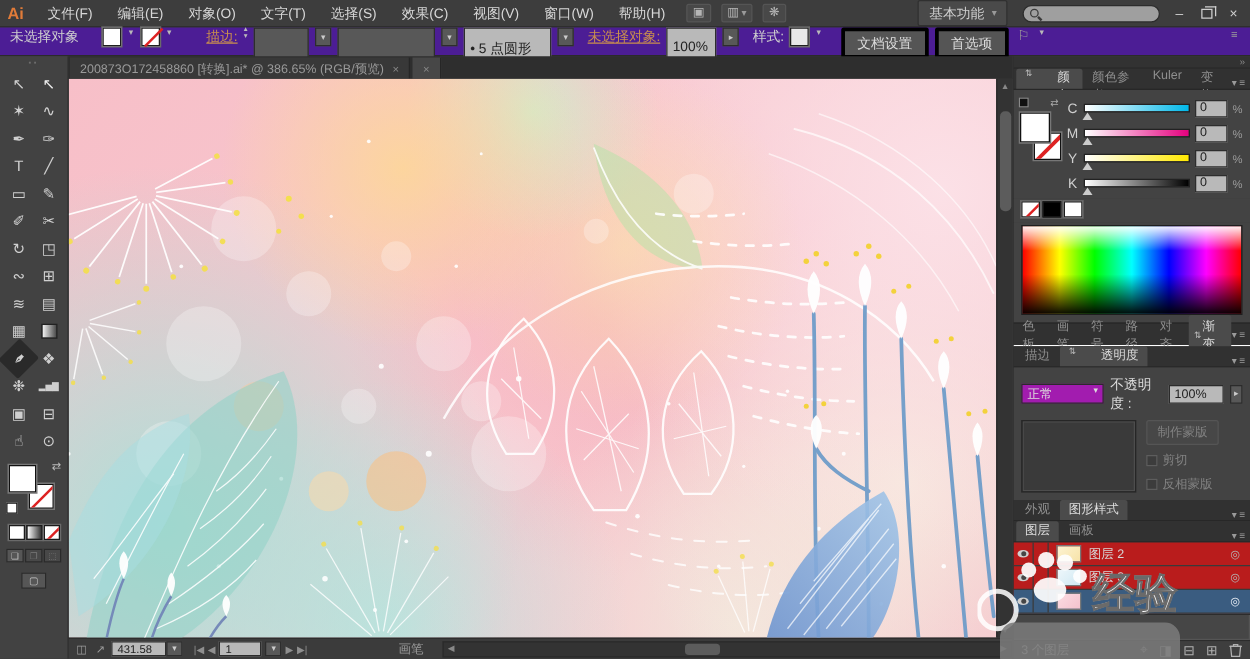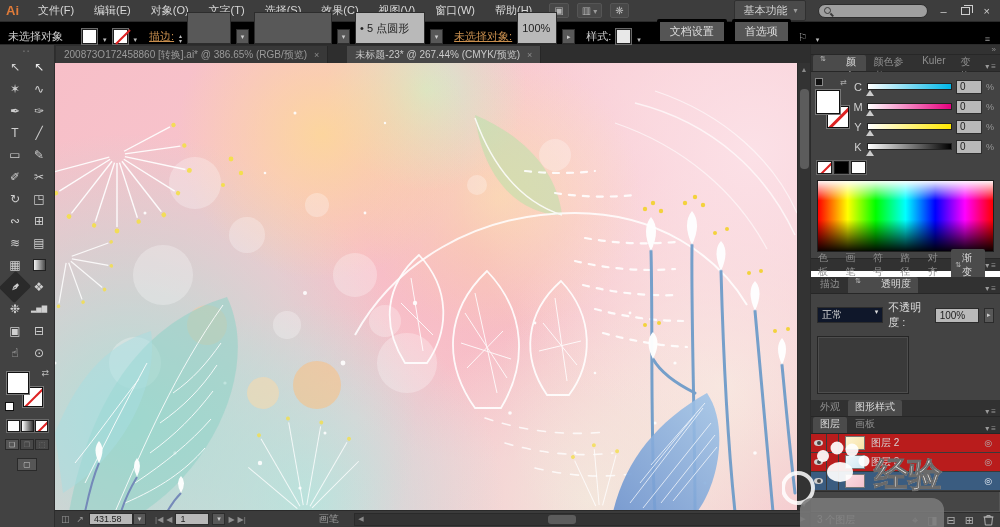--- a/index.html
+++ b/index.html
@@ -11,21 +11,21 @@
   .mb-caret{color:#9a9a9a;font-size:8px;margin-left:2px}
   .spacer{flex:1}
   .workspace-btn{display:flex;align-items:center;gap:4px;padding:2px 8px;border:1px solid #303030;background:#4a4a4a;border-radius:2px;color:#cfcfcf}
   .searchbox{display:flex;align-items:center;gap:4px;background:#9f9f9f;border:1px solid #2c2c2c;border-radius:8px;height:14px;width:110px;margin:0 10px;padding:0 5px}
   .mag{width:7px;height:7px;border:1.5px solid #3a3a3a;border-radius:50%;position:relative;flex:none}
   .mag:after{content:"";position:absolute;width:4px;height:1.5px;background:#3a3a3a;transform:rotate(45deg);left:5px;top:6px}
   .win-btns{display:flex;gap:14px;align-items:center;margin-right:4px;color:#cfcfcf}
   .win-restore{width:9px;height:8px;border:1px solid #cfcfcf;position:relative}
   .win-restore:before{content:"";position:absolute;left:2px;top:-3px;width:8px;height:7px;border:1px solid #cfcfcf;border-bottom:none;border-left:none}
   
-  .optionsbar{height:23px;background:#000000;border-bottom:1px solid #2b2b2b;display:flex;align-items:flex-end;padding:0 8px;gap:5px;font-size:11px}
+  .optionsbar{height:23px;background:#4c1d95;border-bottom:1px solid #2b2b2b;display:flex;align-items:flex-start;padding:0 8px;gap:5px;font-size:11px}
   .opt-label{color:#cfcfcf}
   .swatch{width:15px;height:15px;background:#fff;border:1px solid #1f1f1f;box-shadow:0 0 0 1px #6a6a6a}
   .none-sw{position:relative;background:#fff}
   .none-sw:after{content:"";position:absolute;left:-1px;top:6px;width:20px;height:2px;background:#d22;transform:rotate(-45deg)}
   .dd-caret{color:#b9b9b9;font-size:7px;padding:0 1px}
   .orange{color:#c98f4e;text-decoration:underline}
   .stepper{display:flex;flex-direction:column;font-size:6px;color:#bbb;line-height:5px}
   .field{background:#b9b9b9;color:#222;border:1px solid #2d2d2d;height:32px;display:flex;align-items:center;padding:0 4px}
   .field.dark{background:#585858;color:#ddd}
   .dd-btn{width:13px;height:15px;background:#585858;border:1px solid #2d2d2d;display:flex;align-items:center;justify-content:center;color:#ccc;font-size:7px}
@@ -52,21 +52,21 @@
   .trio .t-color{background:#fff}
   .trio .t-grad{background:linear-gradient(90deg,#fff,#333)}
   .trio .t-none{position:relative;background:#fff;overflow:hidden}
   .trio .t-none:after{content:"";position:absolute;left:-2px;top:5px;width:18px;height:2px;background:#d22;transform:rotate(-45deg)}
   .dmodes{display:flex;gap:1px;margin-top:7px}
   .dmodes>div{width:14px;height:11px;border:1px solid #2a2a2a;background:#565656;display:flex;align-items:center;justify-content:center;font-size:7px;color:#c5c5c5}
   .dmodes>div.off{color:#7a7a7a;background:#484848}
   .screen-mode{margin-top:8px;width:20px;height:13px;border:1px solid #2a2a2a;background:#565656;display:flex;align-items:center;justify-content:center;color:#c5c5c5;font-size:8px}
   
   .center{width:755px;display:flex;flex-direction:column;flex:none}
-  .tabbar{height:18px;background:#2e2e2e;display:flex;align-items:flex-end;padding-left:1px;gap:19px}
+  .tabbar{height:18px;background:#2e2e2e;display:flex;align-items:flex-end;padding-left:1px;gap:2px}
   .doc-tab{display:flex;align-items:center;gap:7px;height:17px;padding:0 8px;font-size:10px;background:#383838;color:#9a9a9a;border-right:1px solid #262626}
   .doc-tab.active{background:#474747;color:#c9c9c9}
   .tab-close{font-size:9px;color:#8b8b8b}
   .canvas-wrap{flex:1;position:relative;background:#3a3a3a;overflow:hidden}
   .artwork{position:absolute;left:0;top:0;right:13px;bottom:0;background:
     radial-gradient(circle at 36% 16%, rgba(253,216,150,.85), rgba(253,216,150,0) 24%),
     radial-gradient(circle at 50% 6%, rgba(208,238,203,.85), rgba(208,238,203,0) 18%),
     radial-gradient(circle at 60% 30%, rgba(252,230,170,.6), rgba(252,230,170,0) 26%),
     radial-gradient(circle at 10% 80%, rgba(172,224,216,.95), rgba(172,224,216,0) 38%),
     radial-gradient(circle at 34% 98%, rgba(188,230,224,.9), rgba(188,230,224,0) 30%),
@@ -117,26 +117,26 @@
   .spct{color:#9a9a9a;font-size:9px;width:8px}
   .swrow{display:flex;gap:2px;padding:2px 0 4px 6px;background:#434343}
   .swrow>div{width:15px;height:13px;border:1px solid #1c1c1c;box-shadow:0 0 0 1px #666}
   .sw-none{position:relative;background:#fff;overflow:hidden}
   .sw-none:after{content:"";position:absolute;left:-2px;top:5px;width:22px;height:2px;background:#d22;transform:rotate(-45deg)}
   .sw-black{background:#000}
   .sw-white{background:#fff}
   .spectrum{margin:2px 6px 6px 6px;height:72px;border:1px solid #1e1e1e;background:
     linear-gradient(to bottom, rgba(255,255,255,.95), rgba(255,255,255,0) 28%, rgba(0,0,0,0) 55%, rgba(0,0,0,.95)),
     linear-gradient(to right,#f00,#ff0 17%,#0f0 33%,#0ff 50%,#00f 67%,#f0f 84%,#f00)}
-  .strip-tabs{height:19px;background:#313131;border-top:1px solid #272727;border-bottom:6px solid #ffffff;display:flex;align-items:center;padding-left:3px;gap:0}
+  .strip-tabs{height:19px;background:#313131;border-top:1px solid #272727;border-bottom:1px solid #ffffff;display:flex;align-items:center;padding-left:3px;gap:0}
   .stab{padding:2px 4px;font-size:10px;color:#8f8f8f;display:flex;align-items:center;gap:1px}
   .stab.active{background:#4b4b4b;color:#ddd;border-radius:2px}
   .trans-body{background:#434343;padding:6px 6px;display:flex;flex-direction:column;gap:6px}
   .trow{display:flex;align-items:center;gap:5px}
-  .blend-dd{width:78px;height:16px;background:#0f172a;border:1px solid #2b2b2b;color:#ddd;display:flex;align-items:flex-start;justify-content:space-between;padding:0 4px;font-size:10px}
+  .blend-dd{width:78px;height:16px;background:#a21caf;border:1px solid #2b2b2b;color:#ddd;display:flex;align-items:flex-start;justify-content:space-between;padding:0 4px;font-size:10px}
   .t-label{color:#ddd;font-size:11px}
   .t-opac{width:52px;height:15px;background:#b9b9b9;border:1px solid #2b2b2b;color:#222;font-size:10px;display:flex;align-items:center;padding-left:4px}
   .t-spin{width:12px;height:15px;background:#585858;border:1px solid #2b2b2b;color:#ccc;font-size:7px;display:flex;align-items:center;justify-content:center}
   .trow2{display:flex;gap:8px;align-items:flex-start}
   .mask-thumb{width:92px;height:58px;background:#3a3a3a;border:1px solid #262626;box-shadow:inset 0 0 0 1px #4d4d4d}
   .mask-col{display:flex;flex-direction:column;gap:5px}
   .mask-btn{border:1px solid #555;background:#474747;color:#828282;font-size:10px;padding:2px 8px;border-radius:2px;text-align:center}
   .chk{display:flex;align-items:center;gap:4px;color:#828282;font-size:10px}
   .chk .box{width:9px;height:9px;border:1px solid #5d5d5d;background:#3c3c3c}
   .layers-list{background:#b91c1c;border-bottom:1px solid #2c2c2c}
@@ -189,21 +189,21 @@
     <span>×</span>
   </span>
 </div>
 
 <div class="optionsbar">
   <span class="opt-label">未选择对象</span>
   <span class="swatch" style="margin-left:14px"></span>
   <span class="dd-caret">▾</span>
   <span class="swatch none-sw"></span>
   <span class="dd-caret">▾</span>
-  <span class="orange" style="margin-left:6px">描边:</span>
+  <span class="orange" style="margin-left:22px">描边:</span>
   <span class="stepper">
       <span>▴</span>
       <span>▾</span>
     </span>
   <span class="field dark" style="width:44px"></span>
   <span class="dd-btn">▾</span>
   <span class="field dark" style="width:78px"></span>
   <span class="dd-btn">▾</span>
   <span class="field" style="width:70px">• 5 点圆形</span>
   <span class="dd-btn">▾</span>
@@ -278,21 +278,20 @@
     <div class="screen-mode">▢</div>
   </div>
 
   <div class="center">
     <div class="tabbar">
       <div class="doc-tab">
         <span>200873O172458860 [转换].ai* @ 386.65% (RGB/预览)</span>
         <span class="tab-close">×</span>
       </div>
       <div class="doc-tab active">
-        <span>未标题-23* @ 267.44% (CMYK/预览)</span>
         <span class="tab-close">×</span>
       </div>
     </div>
 
     <div class="canvas-wrap">
       <div class="artwork">
         <svg width="742" height="449" viewBox="0 0 742 449">
           <defs>
             <linearGradient id="fg" x1="0" y1="1" x2="1" y2="0">
               <stop offset="0" stop-color="#6d94cf"></stop>
@@ -701,20 +700,31 @@
         <span class="blend-dd">
             <span>正常</span>
             <span style="font-size:7px">▾</span>
           </span>
         <span class="t-label">不透明度 :</span>
         <span class="t-opac">100%</span>
         <span class="t-spin">▸</span>
       </div>
       <div class="trow2">
         <div class="mask-thumb"></div>
+        <div class="mask-col">
+          <span class="mask-btn">制作蒙版</span>
+          <span class="chk">
+              <span class="box"></span>
+              <span>剪切</span>
+            </span>
+          <span class="chk">
+              <span class="box"></span>
+              <span>反相蒙版</span>
+            </span>
+        </div>
       </div>
     </div>
 
     <div class="ptabs">
       <span class="ptab">外观</span>
       <span class="ptab active">图形样式</span>
       <span class="pmenu">
           <span>▾</span>
           <span>≡</span>
         </span>

